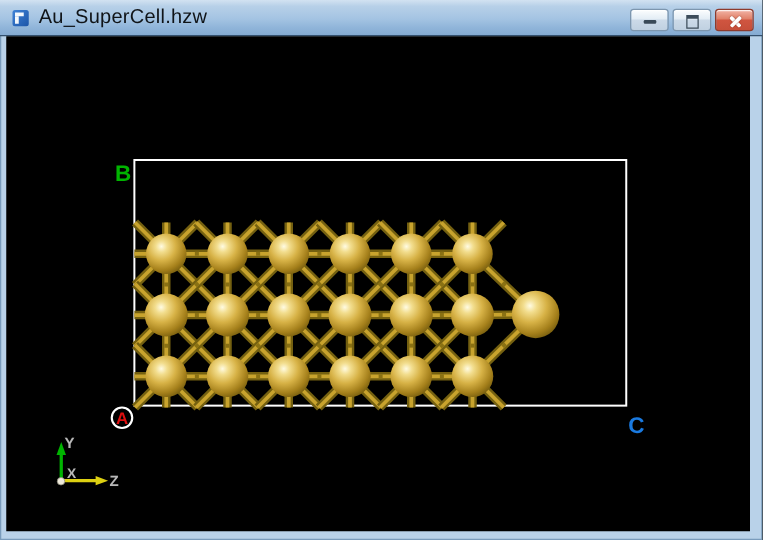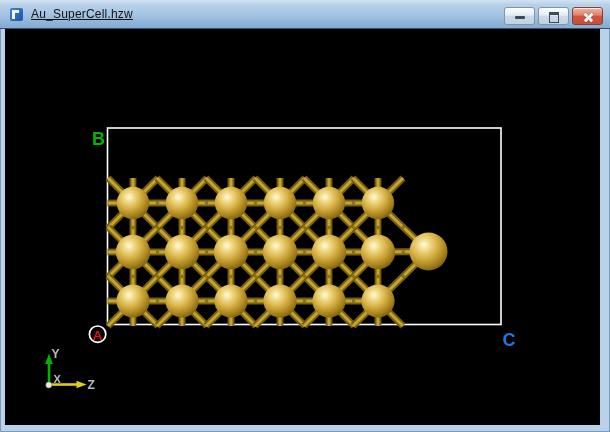--- a/index.html
+++ b/index.html
@@ -17,23 +17,22 @@
     display:flex;align-items:center;
   }
   .app-icon{
     position:relative;width:13px;height:13px;margin-left:10px;flex:0 0 auto;
     background:linear-gradient(135deg,#3f82d6,#1c55a8);
     border-radius:2px;
   }
   .app-icon .ic1{position:absolute;left:2px;top:2px;width:7px;height:3px;background:#f4f8fc;}
   .app-icon .ic2{position:absolute;left:2px;top:5px;width:3px;height:6px;background:#f4f8fc;}
   .title{
-    margin-left:8px;font-size:12px;color:#101418;letter-spacing:.2px;
+    margin-left:8px;font-size:16px;color:#101418;letter-spacing:.2px;
     white-space:nowrap;
-    text-decoration:underline;
   }
   .controls{position:absolute;right:7px;top:7px;display:flex;gap:3px;}
   .wbtn{
     width:31px;height:18px;border-radius:3px;cursor:default;position:relative;
     border:1px solid #7d96ae;
     background:linear-gradient(180deg,#fbfdfe 0%,#e3edf5 45%,#ccdae8 50%,#c0d1e1 100%);
     box-shadow:inset 0 1px 0 rgba(255,255,255,.8);
     padding:0;
   }
   .g-min{position:absolute;left:10px;top:8px;width:10px;height:3px;background:#3a4a58;border-radius:1px;}

